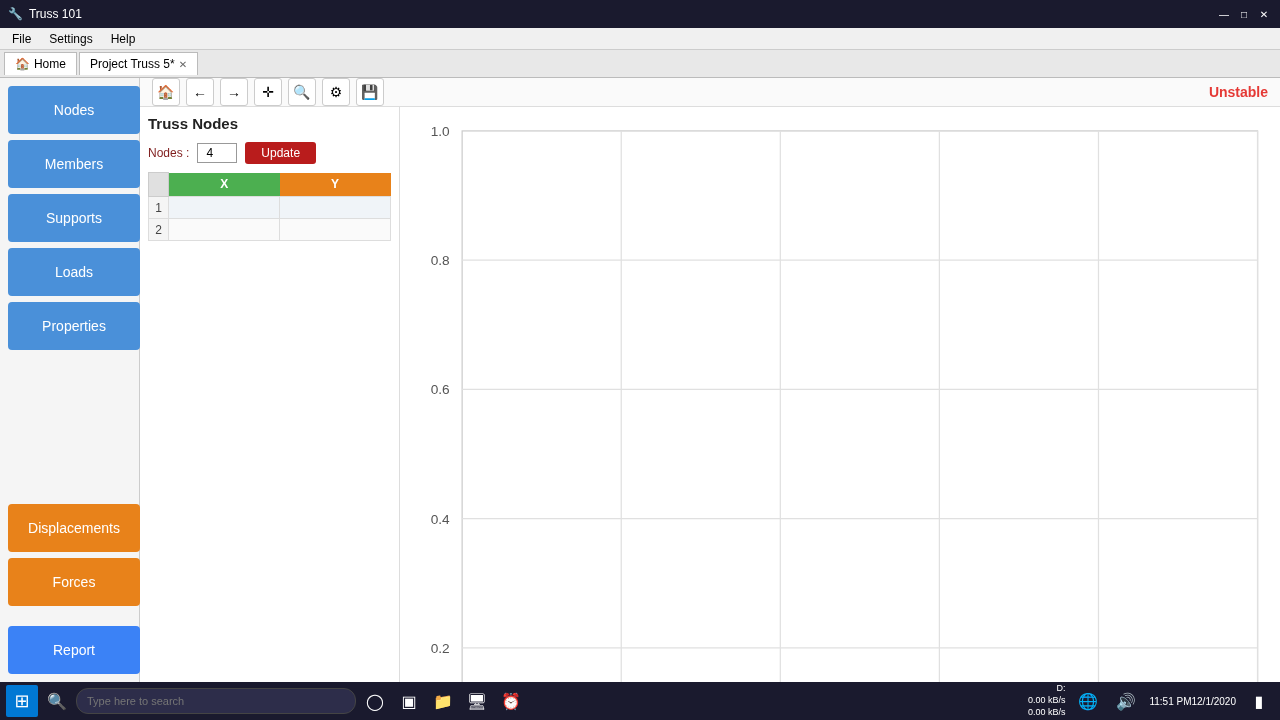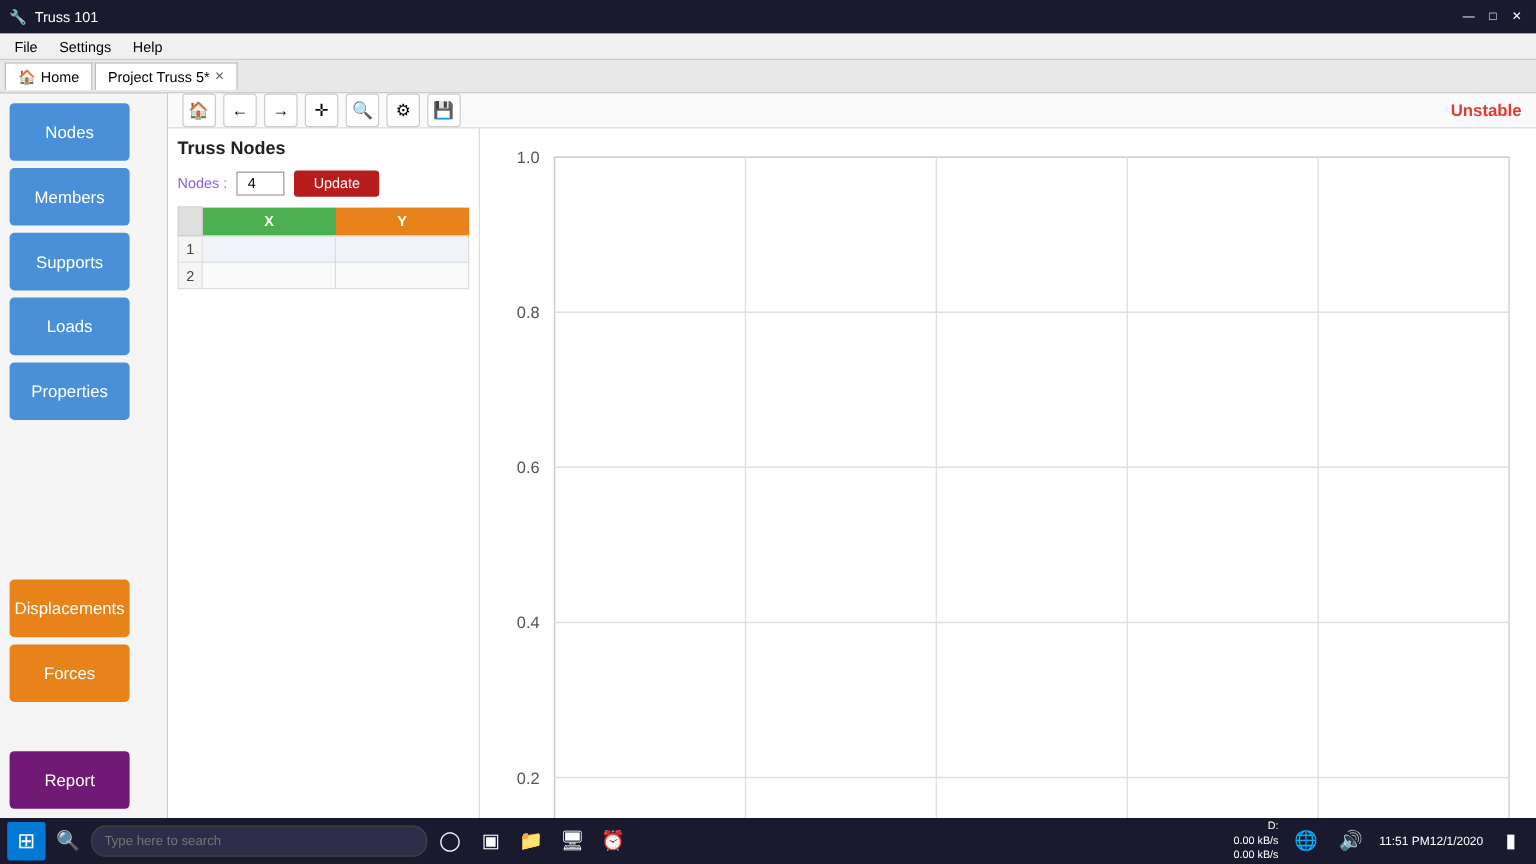--- a/index.html
+++ b/index.html
@@ -84,35 +84,35 @@
     .sidebar {
       width: 140px;
       background: #f5f5f5;
       padding: 8px;
       display: flex;
       flex-direction: column;
       gap: 6px;
       border-right: 1px solid #ccc;
     }
     .sidebar-btn {
-      width: 100px;
+      width: 132px;
       height: 48px;
       border: none;
       border-radius: 4px;
       color: white;
       font-size: 14px;
       font-weight: 500;
       cursor: pointer;
       display: flex;
       align-items: center;
       justify-content: center;
     }
     .btn-blue { background: #4a90d9; }
     .btn-orange { background: #e8821a; }
-    .btn-green { background: #701a75; margin-top: 21px; }
+    .btn-green { background: #3b82f6; }
 
     
     .content-area {
       flex: 1;
       display: flex;
       flex-direction: column;
       background: white;
     }
 
     
@@ -160,21 +160,21 @@
       font-weight: 600;
       margin-bottom: 10px;
       color: #222;
     }
     .nodes-control {
       display: flex;
       align-items: center;
       gap: 8px;
       margin-bottom: 8px;
     }
-    .nodes-label { font-size: 12px; color: #8b5cf6; }
+    .nodes-label { font-size: 12px; color: #7f1d1d; }
     .nodes-input {
       width: 40px;
       border: 1px solid #999;
       padding: 2px 4px;
       font-size: 12px;
       text-align: center;
     }
     .update-btn {
       background: #b91c1c;
       color: white;

